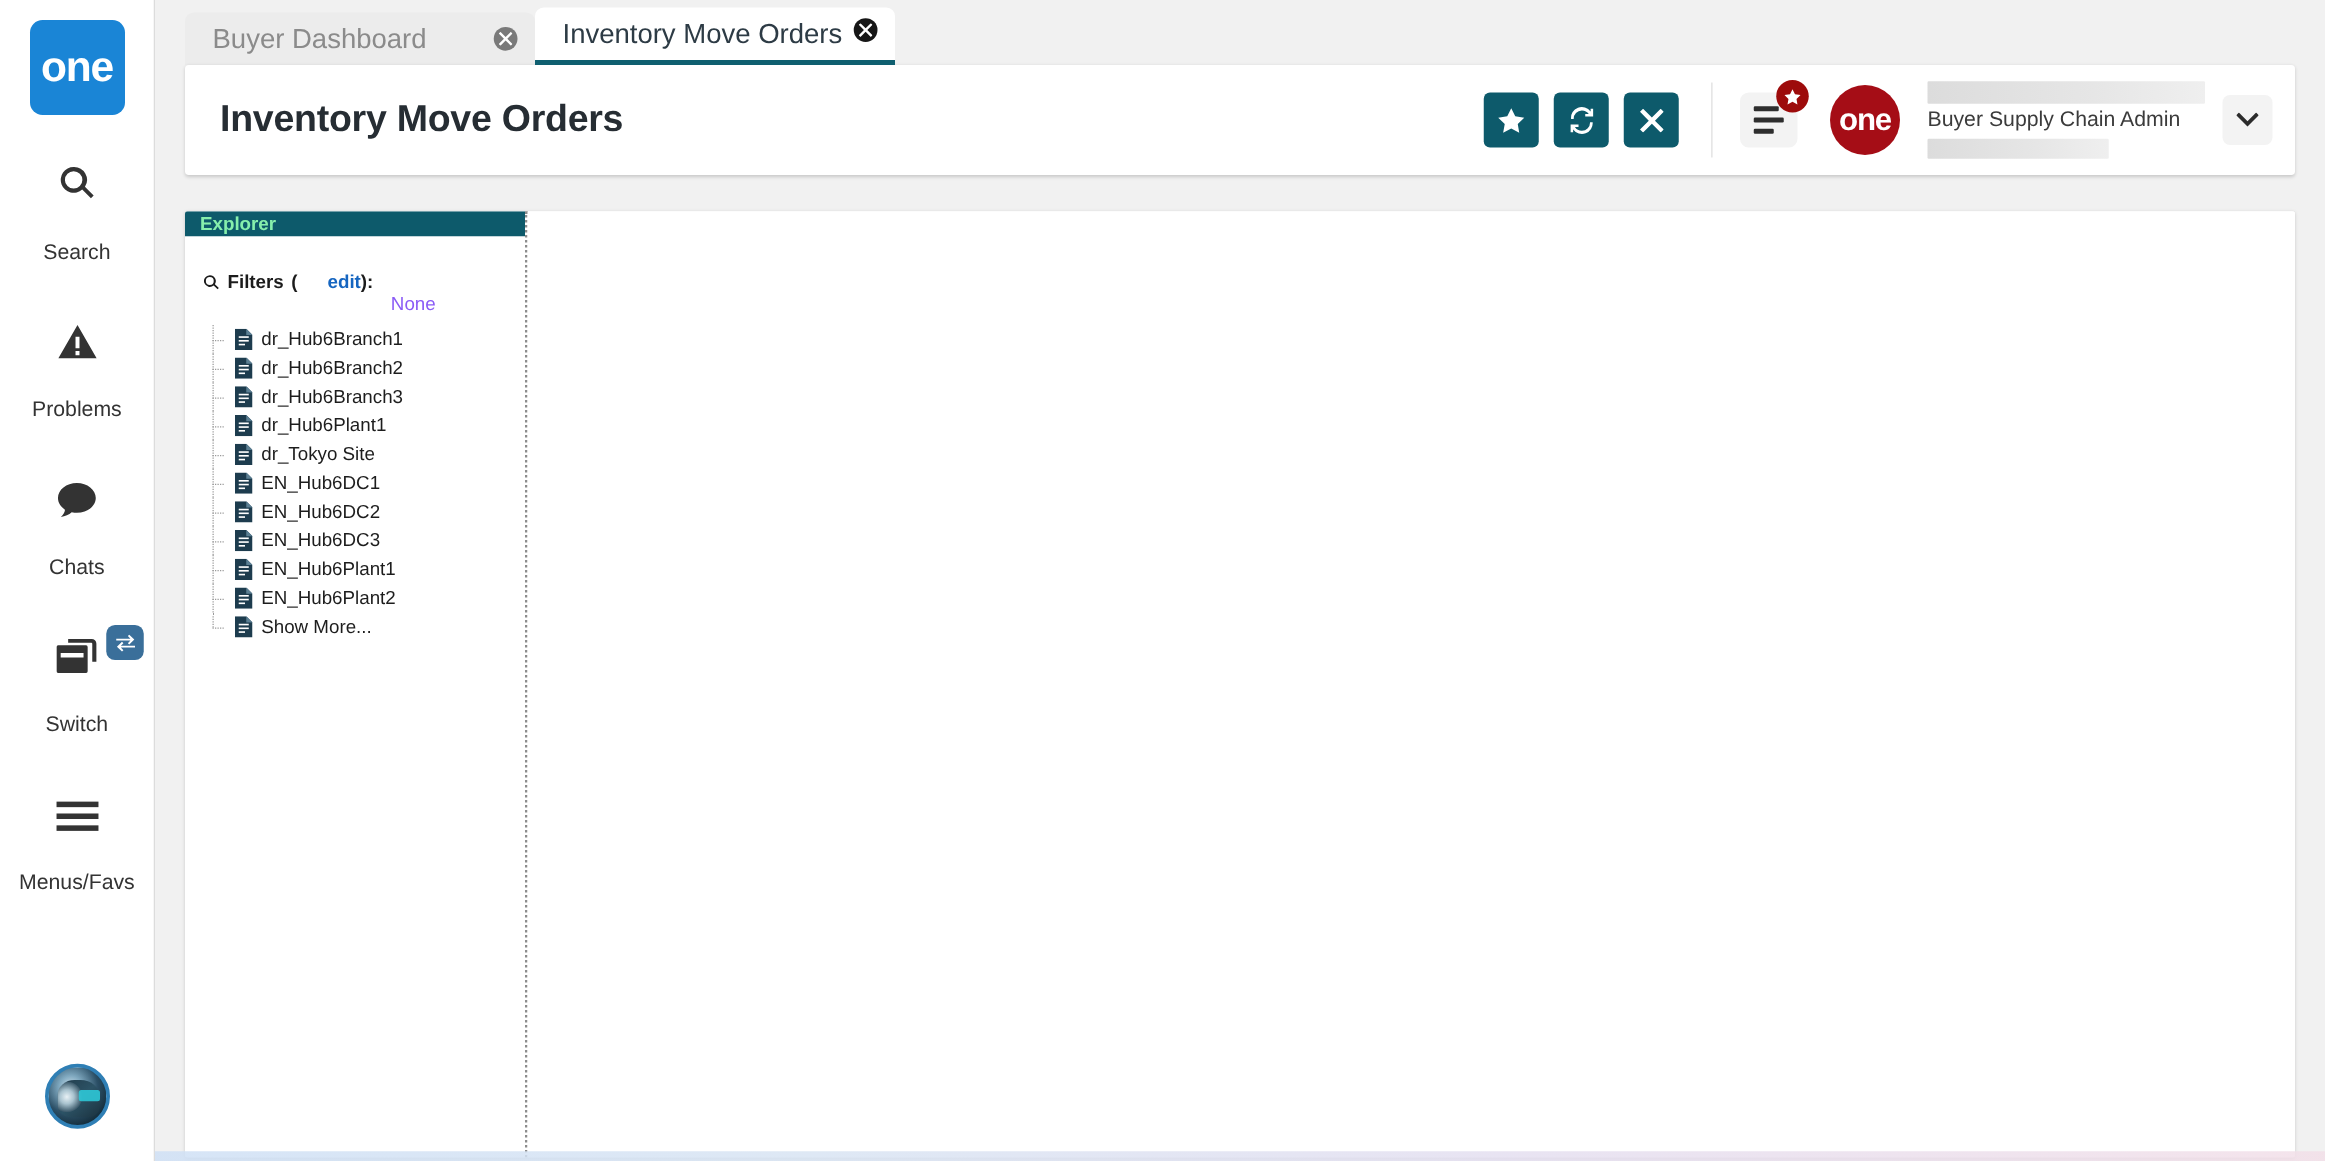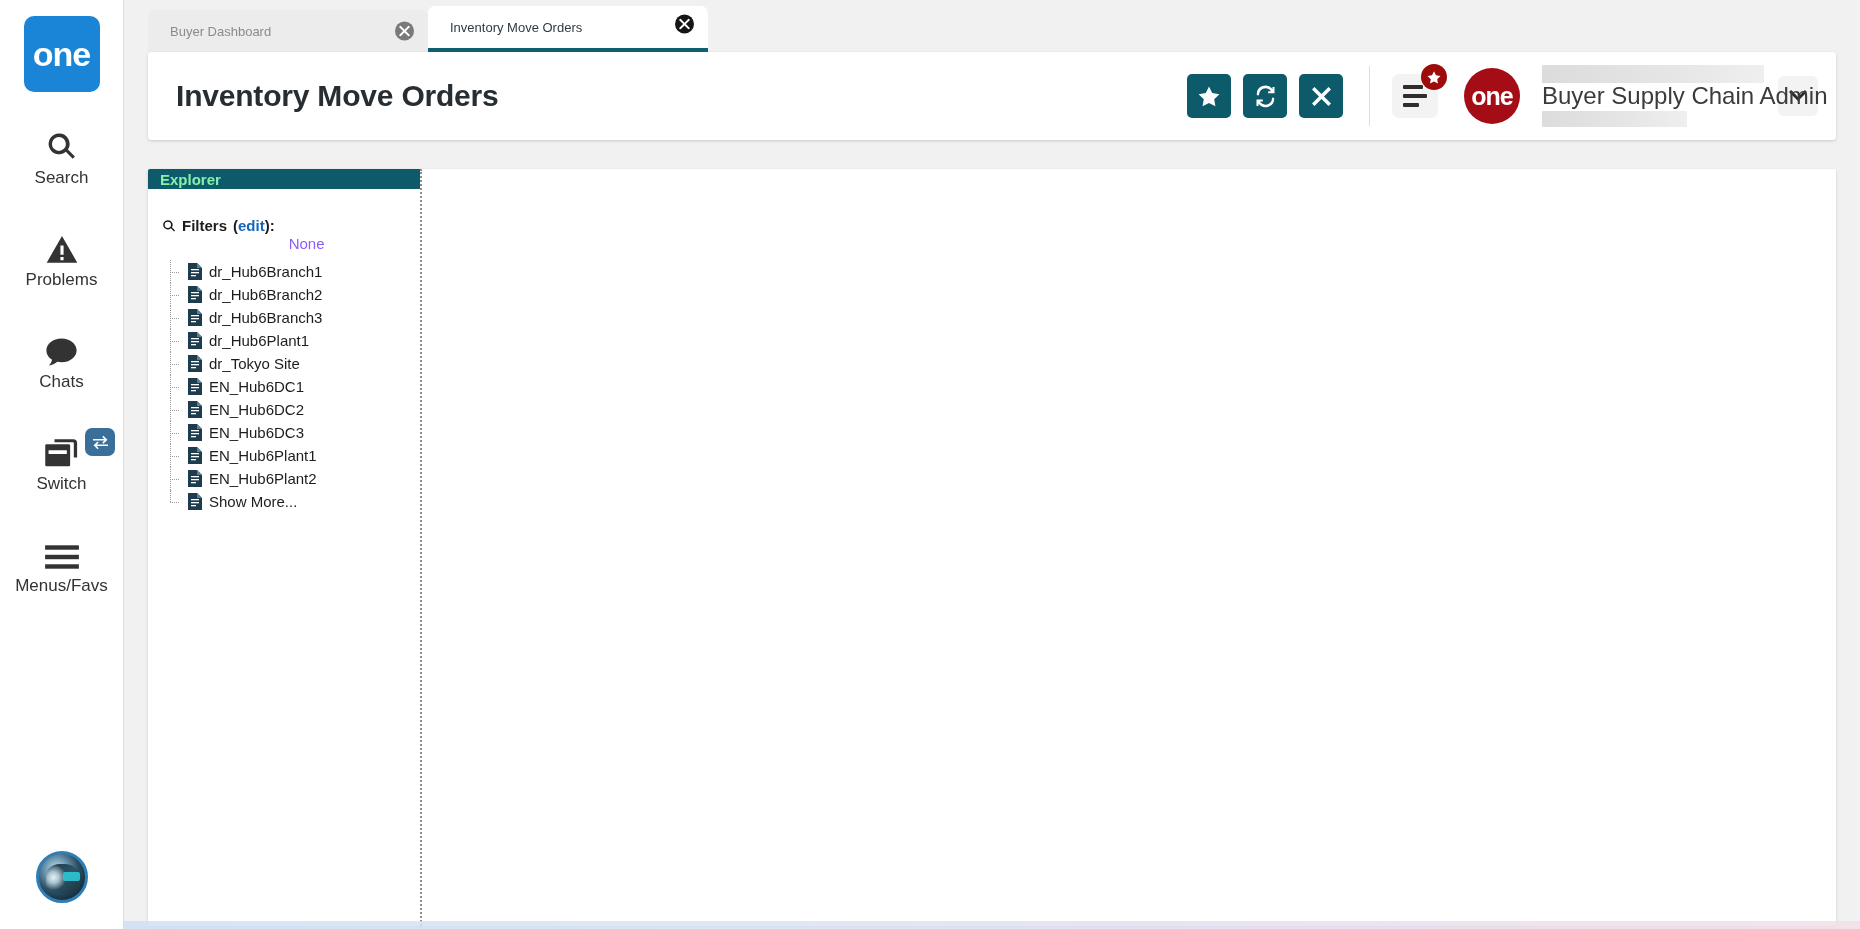--- a/index.html
+++ b/index.html
@@ -58,20 +58,21 @@
   }
   .rail-item {
     width: 100%;
     padding: 10px 0 10px 0;
     margin-bottom: 24px;
     display: flex;
     flex-direction: column;
     align-items: center;
     cursor: pointer;
     position: relative;
+    gap: 24px;
   }
   .rail-ico {
     height: 34px;
     display: flex;
     align-items: flex-end;
     justify-content: center;
     color: #323232;
     position: relative;
   }
   .rail-ico svg { display: block; fill: #333333; }
@@ -141,21 +142,21 @@
     background: #f1f1f1;
   }
   .tab {
     position: relative;
     height: 42px;
     min-width: 280px;
     padding: 0 42px 0 22px;
     display: flex;
     align-items: center;
     border-radius: 7px 7px 0 0;
-    font-size: 13px;
+    font-size: 22px;
     cursor: pointer;
     user-select: none;
   }
   .tab.inactive {
     background: #ececec;
     color: #8b8b8b;
   }
   .tab.active {
     background: #ffffff;
     color: #2d3b45;
@@ -280,21 +281,21 @@
   .redact {
     position: absolute;
     background: linear-gradient(90deg,#dcdcdc 0%, #e6e6e6 60%, #efefef 100%);
     border-radius: 1px;
   }
   .redact.top { left: 10px; top: 0px; width: 222px; height: 18px; }
   .redact.bottom { left: 10px; bottom: 0px; width: 145px; height: 16px; }
   .user-name {
     position: relative;
     z-index: 2;
-    font-size: 24px;
+    font-size: 17px;
     color: #3b3b3b;
     white-space: nowrap;
     padding-left: 10px;
   }
   .chev-btn {
     width: 40px; height: 40px;
     border-radius: 6px;
     background: #f3f3f3;
     border: none;
     display: flex; align-items: center; justify-content: center;
@@ -340,21 +341,21 @@
     display: flex;
     align-items: center;
     gap: 6px;
     padding: 10px 0 4px 14px;
     font-size: 15px;
     color: #1c1c1c;
   }
   .filters-row .fico { display: flex; align-items: center; }
   .filters-row .fico svg { fill: #1c1c1c; display: block; }
   .filters-label { font-weight: 700; }
-  .filters-edit { color: #1565c0; font-weight: 700; cursor: pointer; }
+  .filters-edit { color: #1565c0; font-weight: 700; cursor: pointer; margin-left: 24px; }
   .filters-value { margin-left: 8px; color: #8b5cf6; font-weight: 400; margin-top: 36px; }
 
   .tree {
     padding: 4px 0 0 18px;
     position: relative;
   }
   .tree-item {
     position: relative;
     height: 23px;
     display: flex;

